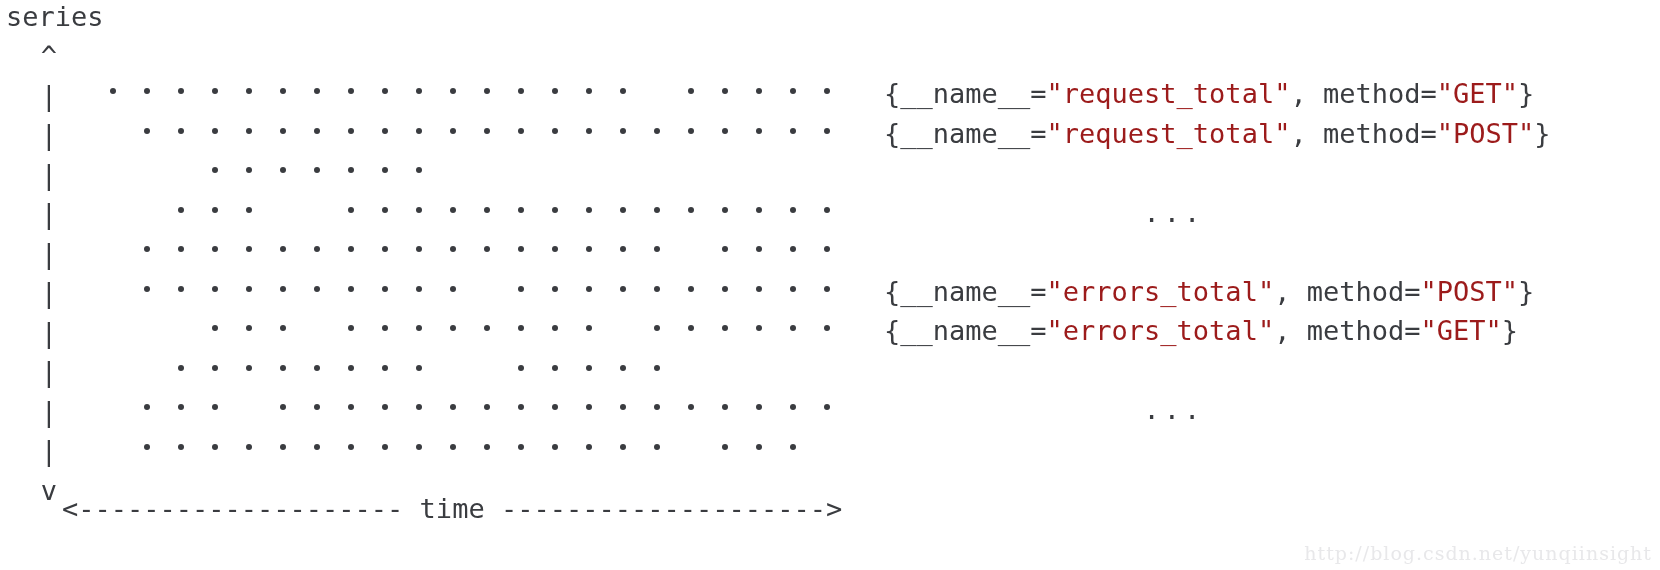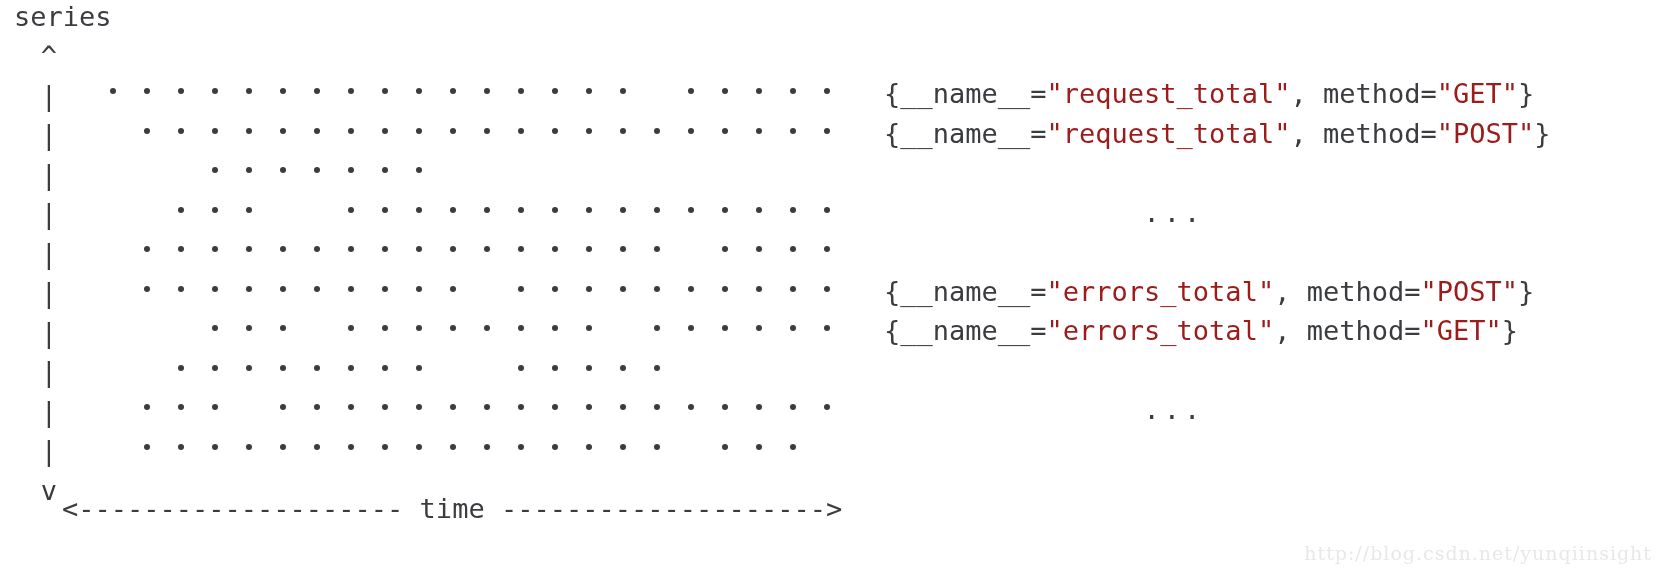--- a/index.html
+++ b/index.html
@@ -12,21 +12,21 @@
     height: 570px;
     position: relative;
     overflow: hidden;
     font-family: "DejaVu Sans Mono", "Liberation Mono", monospace;
     color: #3a3c40;
   }
 
   
   #series-axis-label {
     position: absolute;
-    left: 14px;
+    left: 6px;
     top: 2px;
     font-size: 27px;
     line-height: 30px;
     letter-spacing: 0px;
     color: #3a3c40;
     white-space: pre;
   }
 
   
   #y-axis-column {

